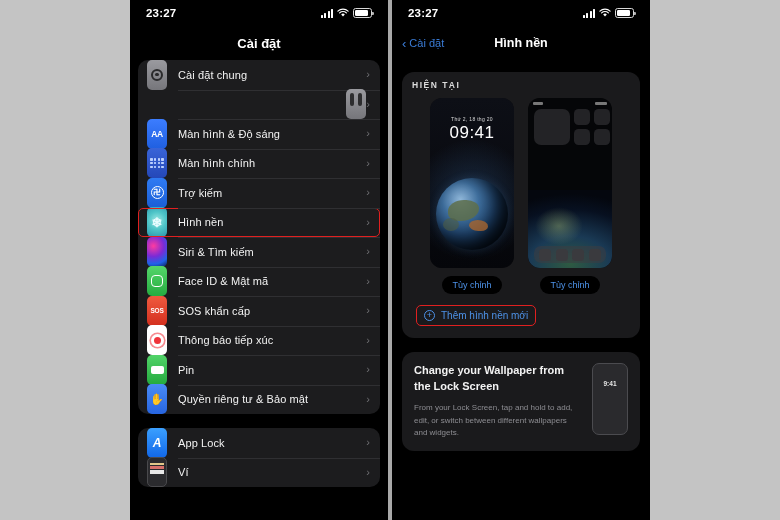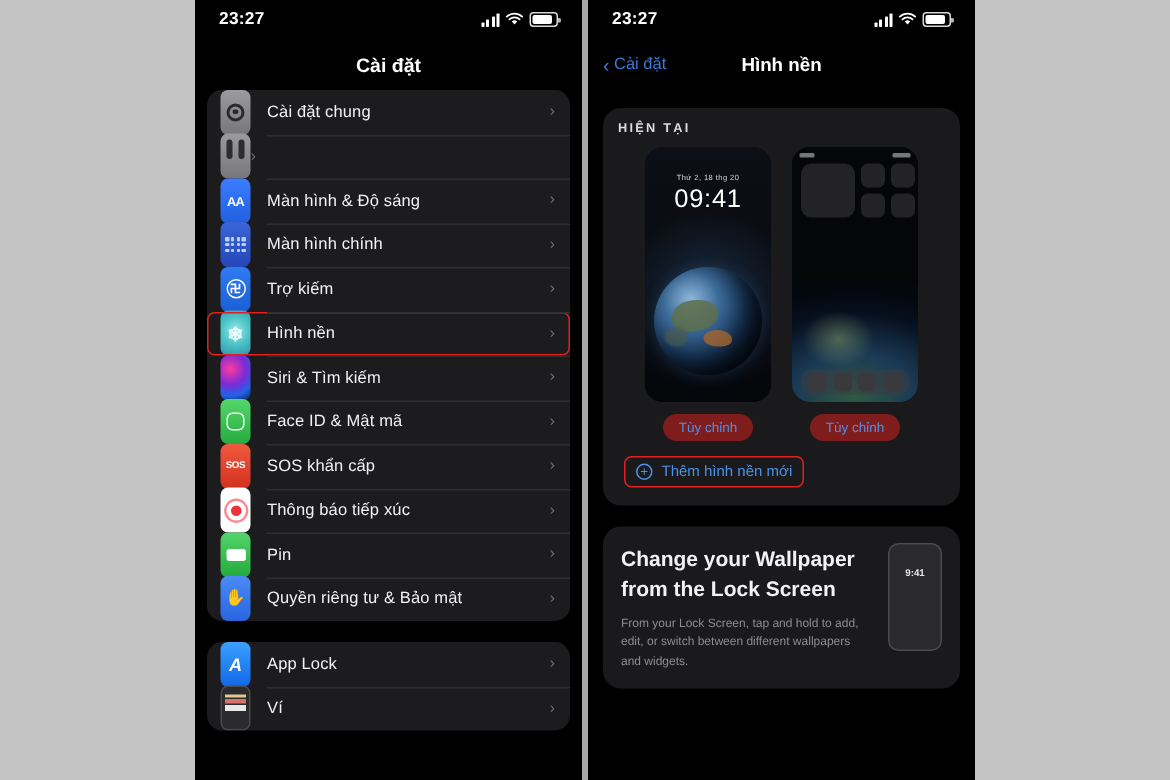--- a/index.html
+++ b/index.html
@@ -49,21 +49,21 @@
     height: 34px; display:flex; align-items:center; justify-content:center;
     color:#fff; font-size:13px; font-weight:700; background:#000;
   }
 
   .groups { padding: 0 8px; }
   .group {
     background:#1c1c1e; border-radius: 10px; overflow: hidden; margin-bottom: 14px;
   }
   .row {
     position: relative; display:flex; align-items:center;
-    height: 29.5px; padding-left: 9px; padding-right: 10px;
+    height: 29.5px; padding-left: 9px; padding-right: 10px; justify-content: flex-end;
   }
   .row + .row::before {
     content:""; position:absolute; left: 40px; right: 0; top: 0; height: 1px;
     background: #2f2f32;
   }
   .app-ico {
     width: 20px; height: 30px; border-radius: 5px; flex: 0 0 20px;
     display:flex; align-items:center; justify-content:center;
     font-size: 9px; font-weight: 800; color:#fff; line-height:1; overflow:hidden;
   }
@@ -202,41 +202,41 @@
     border-radius:50%;
   }
   .home-dock {
     position:absolute; left:6px; right:6px; bottom:5px; height:17px;
     background:rgba(60,60,65,.55); border-radius:7px;
     display:flex; align-items:center; justify-content:space-around; padding:0 3px;
   }
   .home-dock b { display:block; width:12px;height:12px;background:#3a3a3e;border-radius:3.5px; }
 
   .custom-btn {
-    margin-top: 8px; background:#7f1d1d; color:#4d92e8;
+    margin-top: 8px; background:#000000; color:#4d92e8;
     font-size:9px; padding: 4px 10px; border-radius: 11px; border:none;
   }
 
   .add-wrap { margin-top: 10px; padding: 0 4px; }
   .add-btn {
     display:inline-flex; align-items:center; gap:6px;
     color:#4d92e8; font-size:10px; padding: 4px 7px;
     border: 1.6px solid #e02020; border-radius: 5px; background: transparent;
   }
   .add-btn .plus {
     width:11px;height:11px;border-radius:50%;border:1.1px solid #4d92e8;
     display:flex;align-items:center;justify-content:center;font-size:9px;line-height:1;
   }
 
   .tip-card {
     margin: 14px 10px 0; background:#1a1a1c; border-radius:12px;
     padding: 11px 12px; display:flex; gap: 10px; align-items:flex-start;
   }
   .tip-text { flex:1; }
-  .tip-title { color:#f2f2f2; font-size:14px; font-weight:700; line-height:1.45; }
+  .tip-title { color:#f2f2f2; font-size:11px; font-weight:700; line-height:1.45; }
   .tip-body { color:#8d8d92; font-size:8px; line-height:1.6; margin-top:7px; }
   .tip-phone {
     width: 36px; height: 72px; border-radius: 7px; border:1px solid #4b4b4f;
     background:#2a2a2d; display:flex; align-items:flex-start; justify-content:center;
     padding-top: 16px;
   }
   .tip-phone span { color:#e8e8e8; font-size:6.5px; font-weight:600; }
 </style>
 </head>
 <body>

